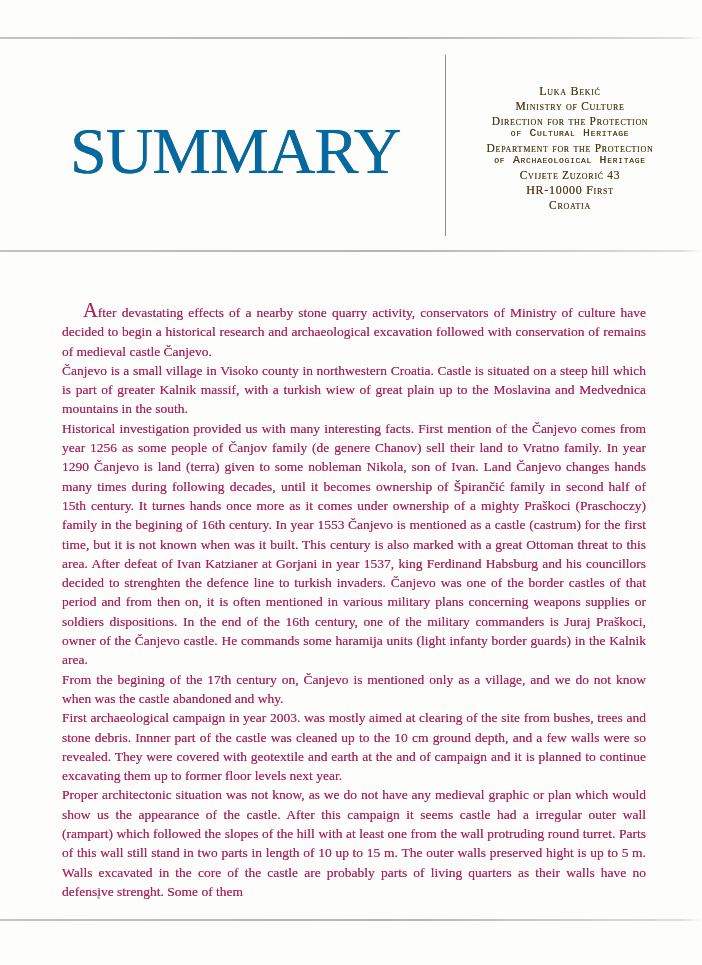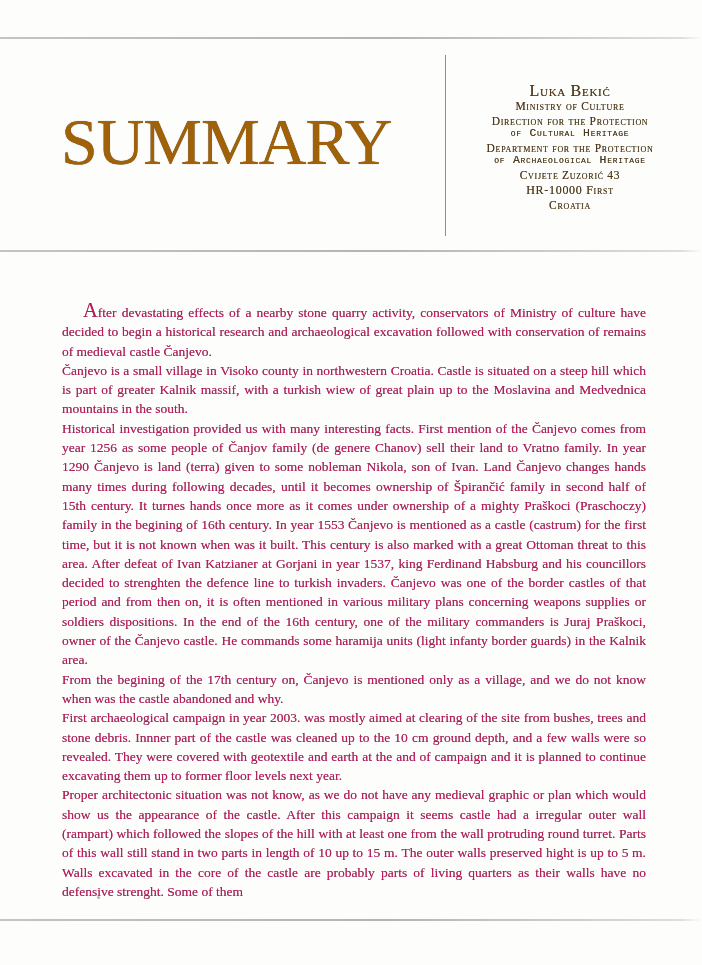--- a/index.html
+++ b/index.html
@@ -28,26 +28,26 @@
     top: 55px;
     width: 1px;
     height: 181px;
     background: #8e8e8a;
   }
   
   .page-title {
     position: absolute;
     left: 58px;
     top: 106px;
-    margin: 3px;
+    margin: 12px;
     font-size: 66px;
     line-height: 1;
     font-weight: 400;
     letter-spacing: -1px;
-    color: #a16207;
+    color: #0369a1;
     text-shadow: 0 0 0.7px rgba(0,0,0,0.75);
   }
   
   .author-block {
     position: absolute;
     left: 445px;
     top: 82px;
     width: 250px;
     text-align: center;
     color: #4d3a1b;
@@ -55,21 +55,21 @@
     font-variant-caps: small-caps;
     text-shadow: 0 0 0.5px rgba(77,58,27,0.7);
   }
   .author-line {
     font-size: 11.5px;
     line-height: 12px;
     letter-spacing: 0.7px;
     margin-top: 3px;
   }
   .author-line.cont { margin-top: 0; font-family: Liberation Mono, monospace; }
-  .author-line.name { font-size: 16px; }
+  .author-line.name { font-size: 12px; }
   .author-line.postal { font-size: 12px; }
   
   .body-text {
     position: absolute;
     left: 62px;
     top: 300px;
     width: 584px;
     color: #be185d;
     font-size: 13.5px;
     line-height: 19.3px;

